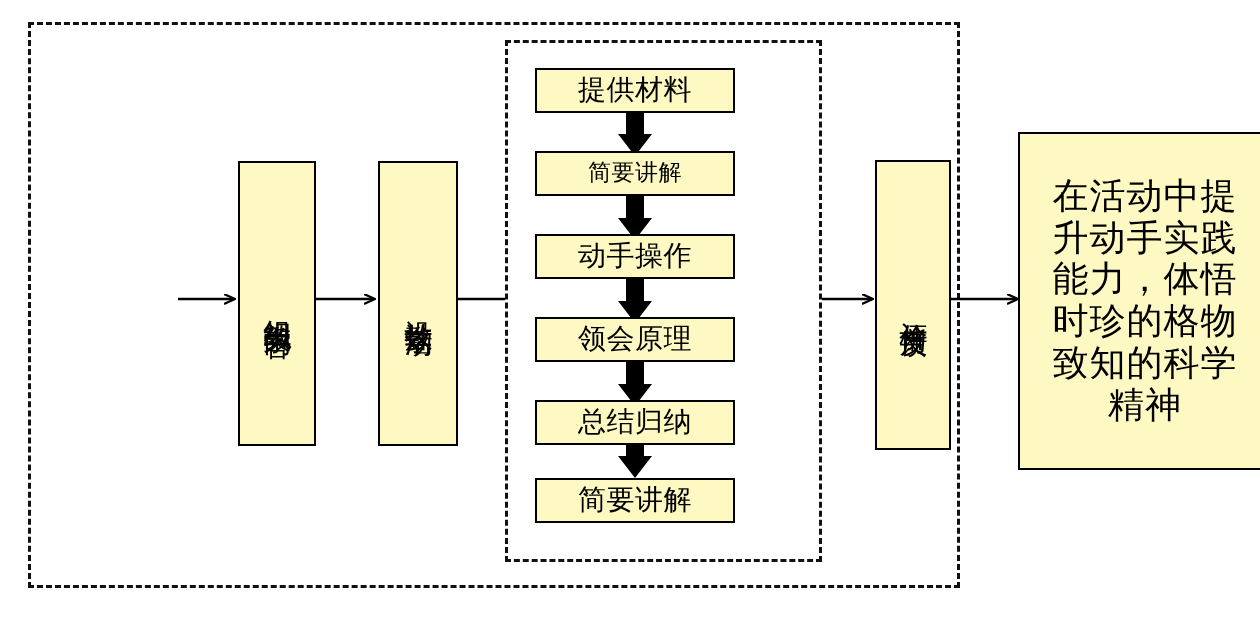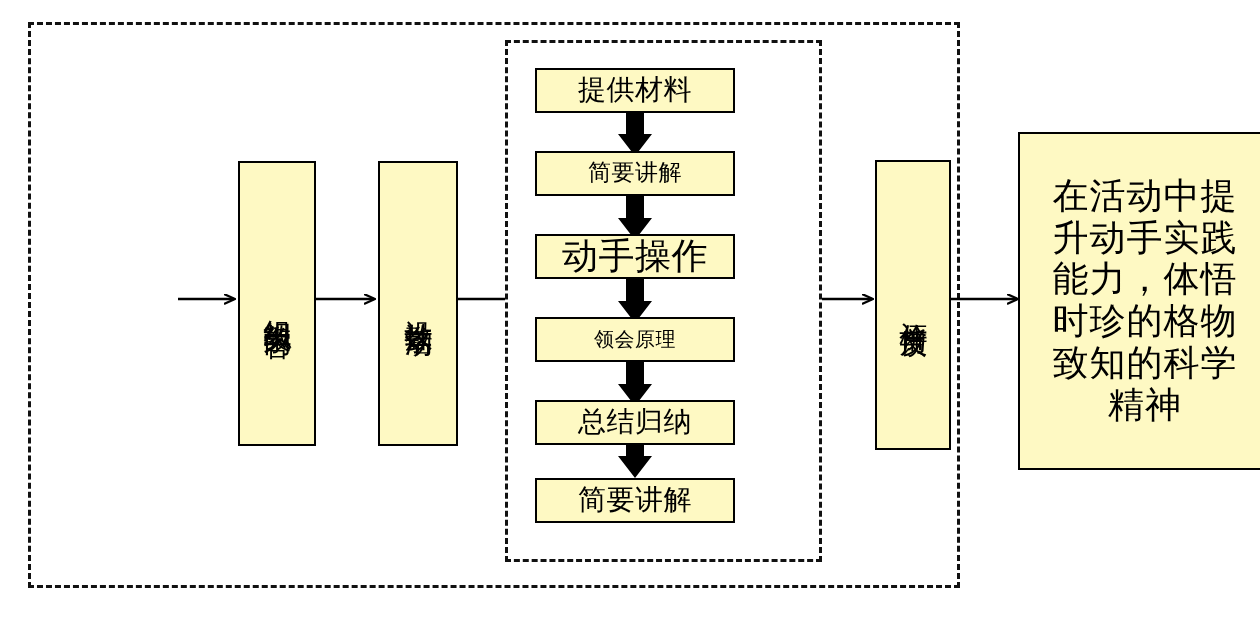--- a/index.html
+++ b/index.html
@@ -103,23 +103,23 @@
 
 
   <div class="node vertical" style="left:238px; top:161px; width:78px; height:285px; font-size:28px;">组织教学内容</div>
 
   <div class="node vertical" style="left:378px; top:161px; width:80px; height:285px; font-size:28px;">设计教学活动</div>
 
   <div class="node" style="left:535px; top:68px; width:200px; height:45px; font-size:28px;">提供材料</div>
 
   <div class="node" style="left:535px; top:151px; width:200px; height:45px; font-size:23px;">简要讲解</div>
 
-  <div class="node" style="left:535px; top:234px; width:200px; height:45px; font-size:36px;">动手操作</div>
+  <div class="node" style="left:535px; top:234px; width:200px; height:45px; font-size:28px;">动手操作</div>
 
-  <div class="node" style="left:535px; top:317px; width:200px; height:45px; font-size:20px;">领会原理</div>
+  <div class="node" style="left:535px; top:317px; width:200px; height:45px; font-size:28px;">领会原理</div>
 
   <div class="node" style="left:535px; top:400px; width:200px; height:45px; font-size:28px;">总结归纳</div>
 
   <div class="node" style="left:535px; top:478px; width:200px; height:45px; font-size:28px;">简要讲解</div>
 
   <div class="node vertical" style="left:875px; top:160px; width:76px; height:290px; font-size:28px;">评价与反馈</div>
 
   <div class="node" style="left:1018px; top:132px; width:254px; height:338px; font-size:36px; letter-spacing:1px;">在活动中提
 升动手实践
 能力，体悟

